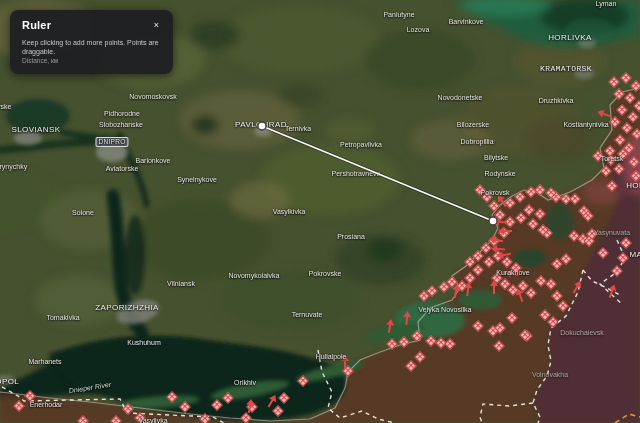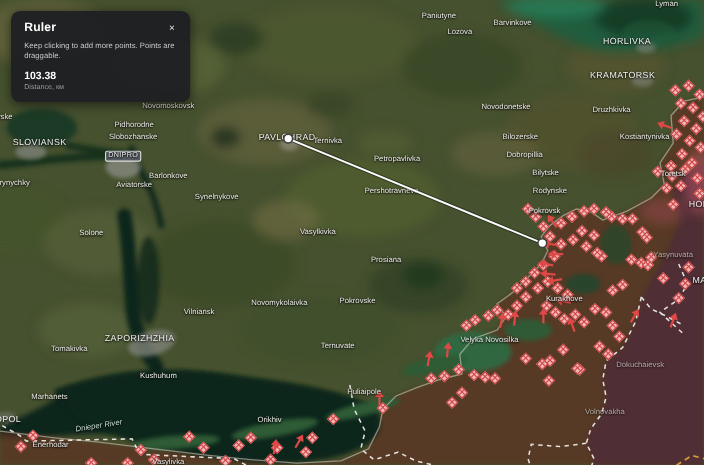--- a/index.html
+++ b/index.html
@@ -277,21 +277,21 @@
       <div class="ar" style="left: 400px; top: 314px; transform: rotate(275deg);"></div>
       <div class="ar" style="left: 338px; top: 358px; transform: rotate(270deg);"></div>
     </div>
 
   <div id="labels">
       <div class="lbl" style="left: 399px; top: 15px;">Paniutyne</div>
       <div class="lbl" style="left: 418px; top: 30px;">Lozova</div>
       <div class="lbl" style="left: 466px; top: 22px;">Barvinkove</div>
       <div class="lbl" style="left: 606px; top: 4px;">Lyman</div>
       <div class="lbl city" style="left: 570px; top: 38px;">HORLIVKA</div>
-      <div class="lbl city" style="left: 566px; top: 69px;">KRAMATORSK</div>
+      <div class="lbl city" style="left: 566px; top: 69px; font-family: Liberation Mono, monospace;">KRAMATORSK</div>
       <div class="lbl" style="left: 556px; top: 101px;">Druzhkivka</div>
       <div class="lbl" style="left: 586px; top: 125px;">Kostiantynivka</div>
       <div class="lbl" style="left: 612px; top: 159px;">Toretsk</div>
       <div class="lbl" style="left: 460px; top: 98px;">Novodonetske</div>
       <div class="lbl" style="left: 473px; top: 125px;">Bilozerske</div>
       <div class="lbl" style="left: 477px; top: 142px;">Dobropillia</div>
       <div class="lbl" style="left: 496px; top: 158px;">Bilytske</div>
       <div class="lbl" style="left: 500px; top: 174px;">Rodynske</div>
       <div class="lbl" style="left: 495px; top: 193px;">Pokrovsk</div>
       <div class="lbl" style="left: 153px; top: 97px;">Novomoskovsk</div>
@@ -340,17 +340,16 @@
       <circle cx="262" cy="126" r="4" fill="#ffffff" stroke="#3f3f3f" stroke-width="1.4"></circle>
       <circle cx="493" cy="221" r="4" fill="#ffffff" stroke="#3f3f3f" stroke-width="1.4"></circle>
     </svg>
 
   <div class="ruler-panel">
     <div class="rp-head">
       <div class="rp-title">Ruler</div>
       <div class="rp-close">×</div>
     </div>
     <div class="rp-body">Keep clicking to add more points. Points are draggable.</div>
-    <div class="rp-value">103.38</div>
     <div class="rp-unit">Distance, км</div>
   </div>
 
 </div>
 
 </body></html>

